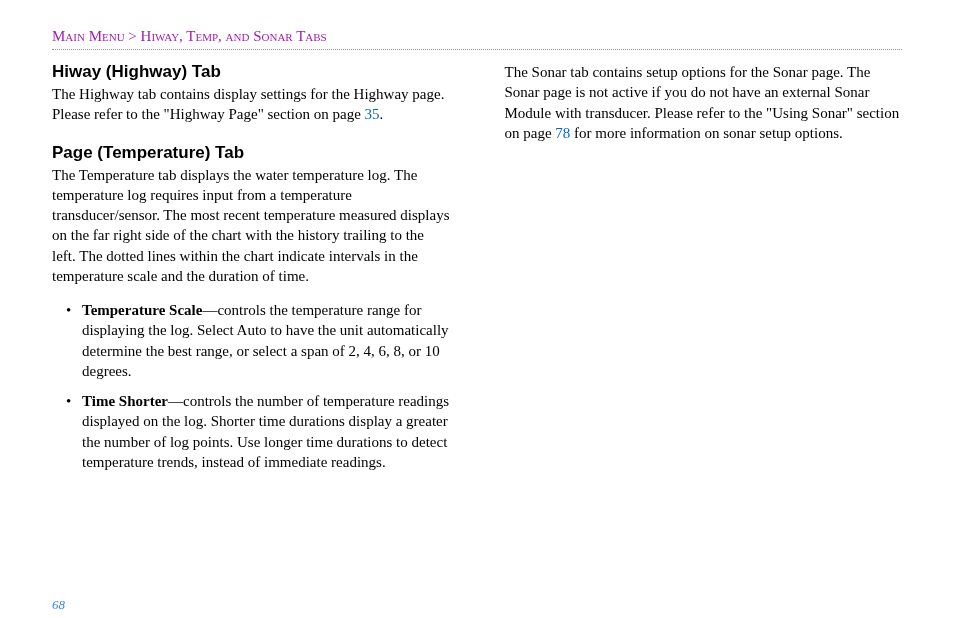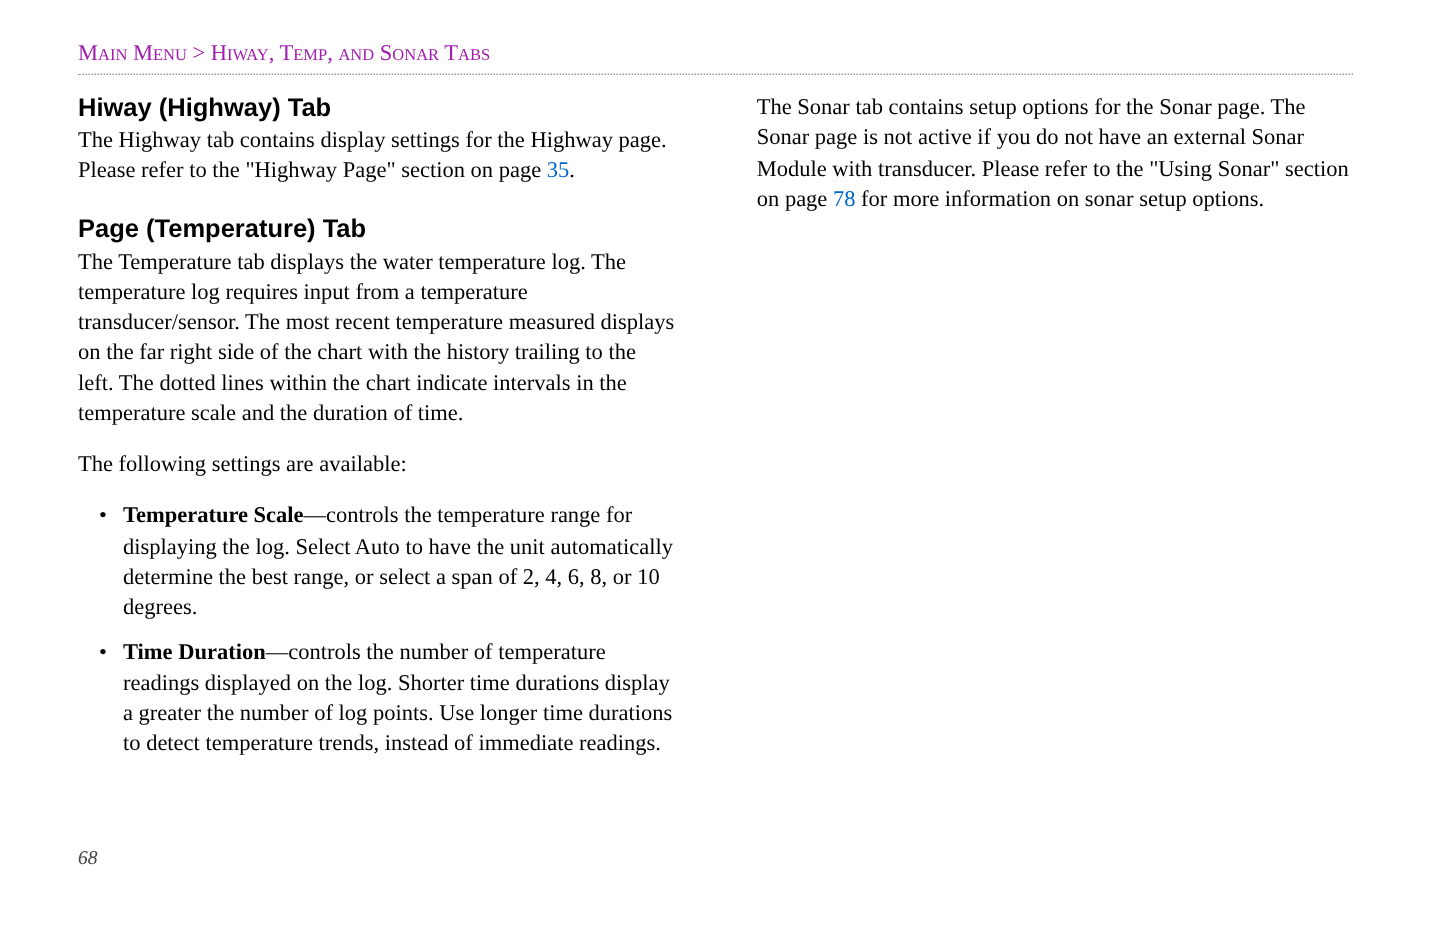--- a/index.html
+++ b/index.html
@@ -62,28 +62,28 @@
       left: -16px;
     }
     .bold {
       font-weight: bold;
     }
     .section {
       margin-bottom: 18px;
     }
     .footer {
       position: absolute;
-      bottom: 38px;
+      bottom: 5px;
       left: 52px;
       right: 52px;
       display: flex;
       justify-content: space-between;
       font-style: italic;
       font-size: 13px;
-      color: #404040;
+      color: #3b82f6;
     }
   </style>
 </head>
 <body>
 
 <div class="breadcrumb">
   <span>Main Menu</span><span> &gt; </span><span>Hiway, Temp, and Sonar Tabs</span>
 </div>
 
 <div class="content">
@@ -91,27 +91,26 @@
     <div class="section">
       <h2>Hiway (Highway) Tab</h2>
       <p>
         <span>The Highway tab contains display settings for the Highway page. Please refer to the "Highway Page" section on page </span><span class="link">35</span><span>.</span>
       </p>
     </div>
 
     <div class="section">
       <h2>Page (Temperature) Tab</h2>
       <p>The Temperature tab displays the water temperature log. The temperature log requires input from a temperature transducer/sensor. The most recent temperature measured displays on the far right side of the chart with the history trailing to the left. The dotted lines within the chart indicate intervals in the temperature scale and the duration of time.</p>
-      <p>The following settings are available:</p>
       <ul>
         <li>
           <span class="bold">Temperature Scale</span><span>—controls the temperature range for displaying the log. Select Auto to have the unit automatically determine the best range, or select a span of 2, 4, 6, 8, or 10 degrees.</span>
         </li>
         <li>
-          <span class="bold">Time Duration</span><span>—controls the number of temperature readings displayed on the log. Shorter time durations display a greater the number of log points. Use longer time durations to detect temperature trends, instead of immediate readings.</span>
+          <span class="bold">Time Shorter</span><span>—controls the number of temperature readings displayed on the log. Shorter time durations display a greater the number of log points. Use longer time durations to detect temperature trends, instead of immediate readings.</span>
         </li>
       </ul>
     </div>
   </div>
 
   <div class="column">
     <div class="section">
       <p>
         <span>The Sonar tab contains setup options for the Sonar page. The Sonar page is not active if you do not have an external Sonar Module with transducer. Please refer to the "Using Sonar" section on page </span><span class="link">78</span><span> for more information on sonar setup options.</span>
       </p>

